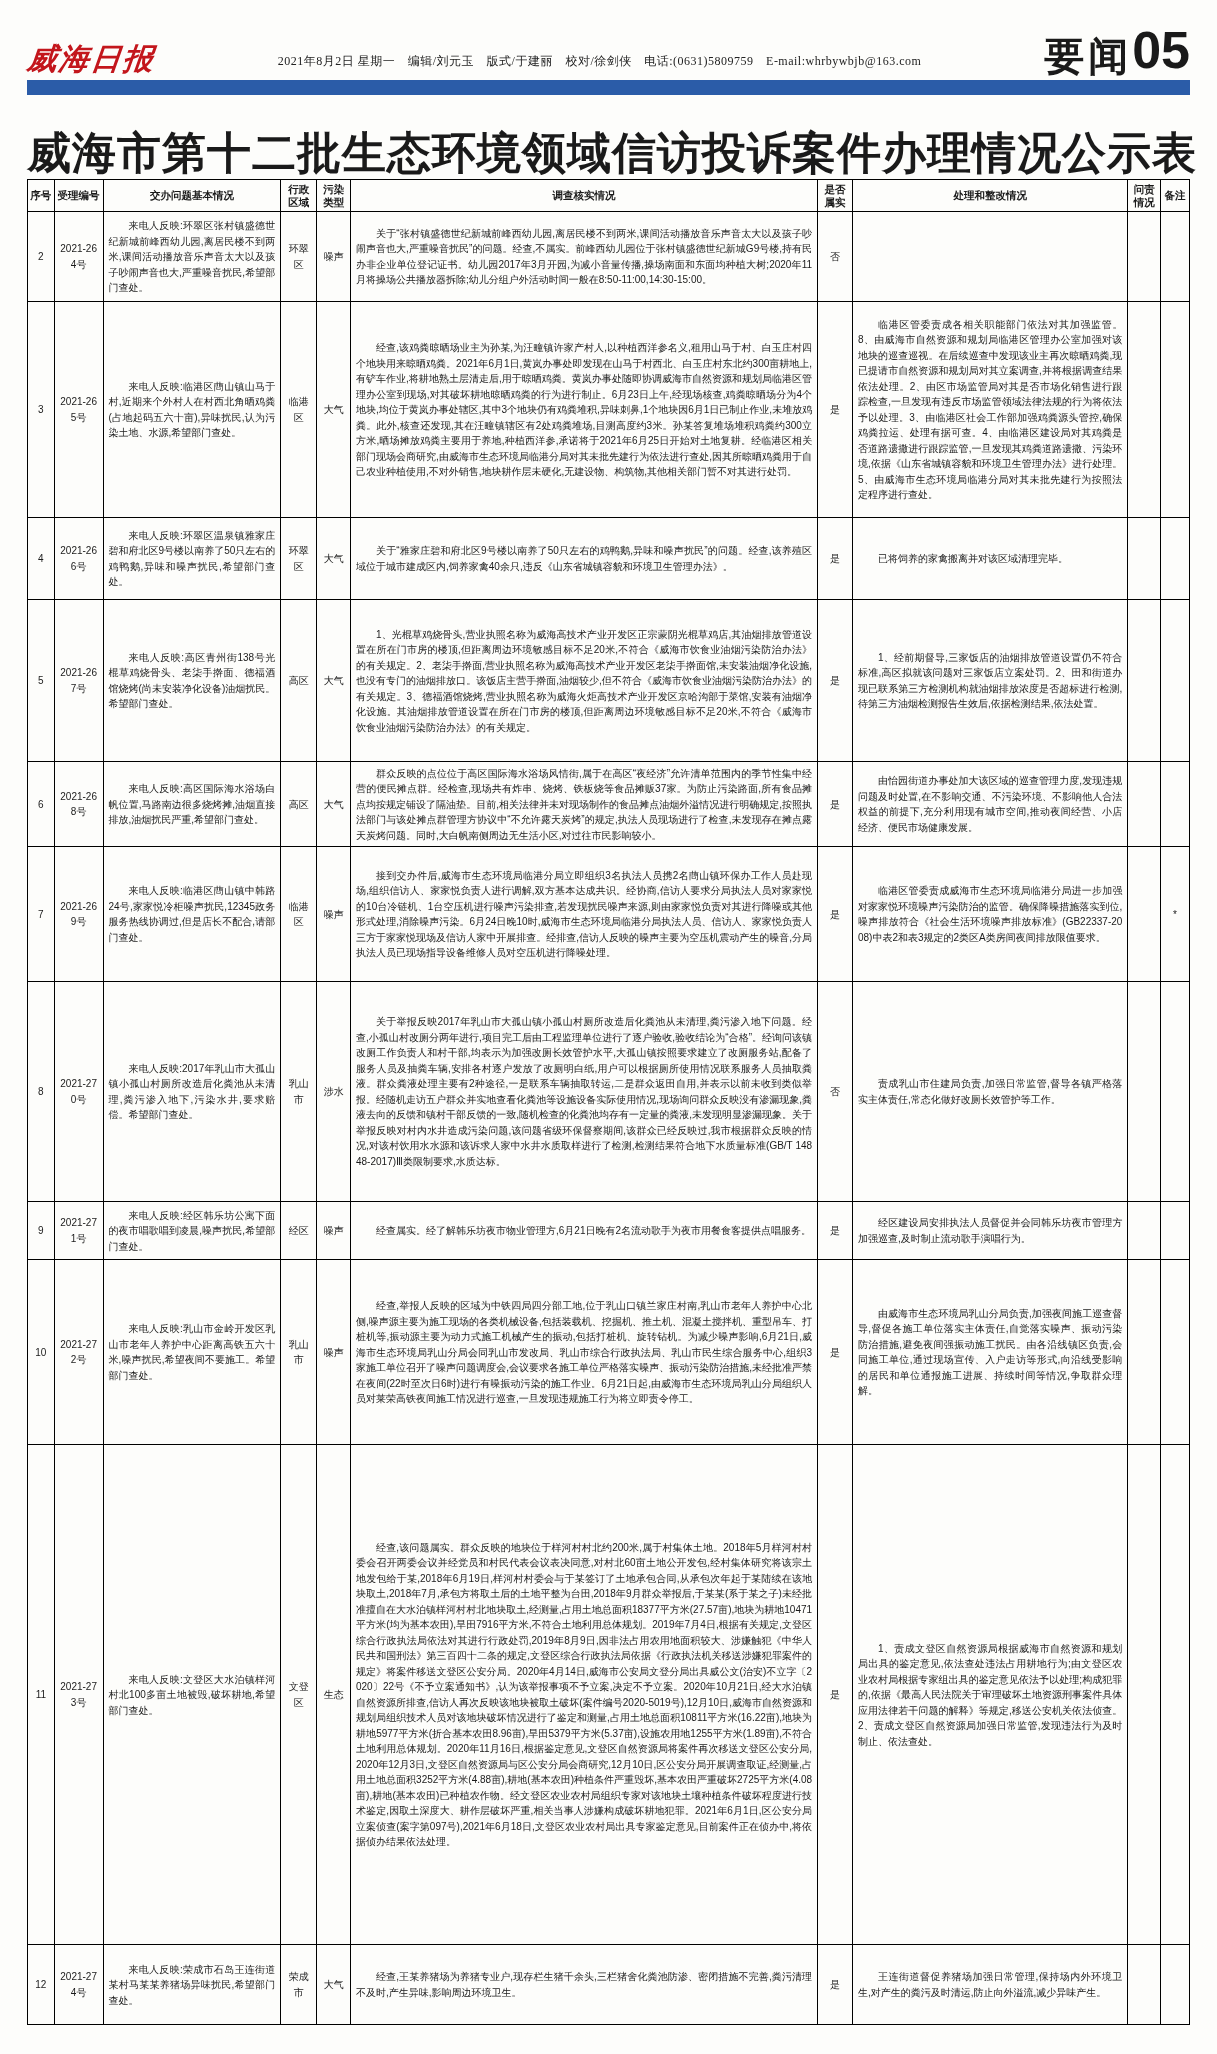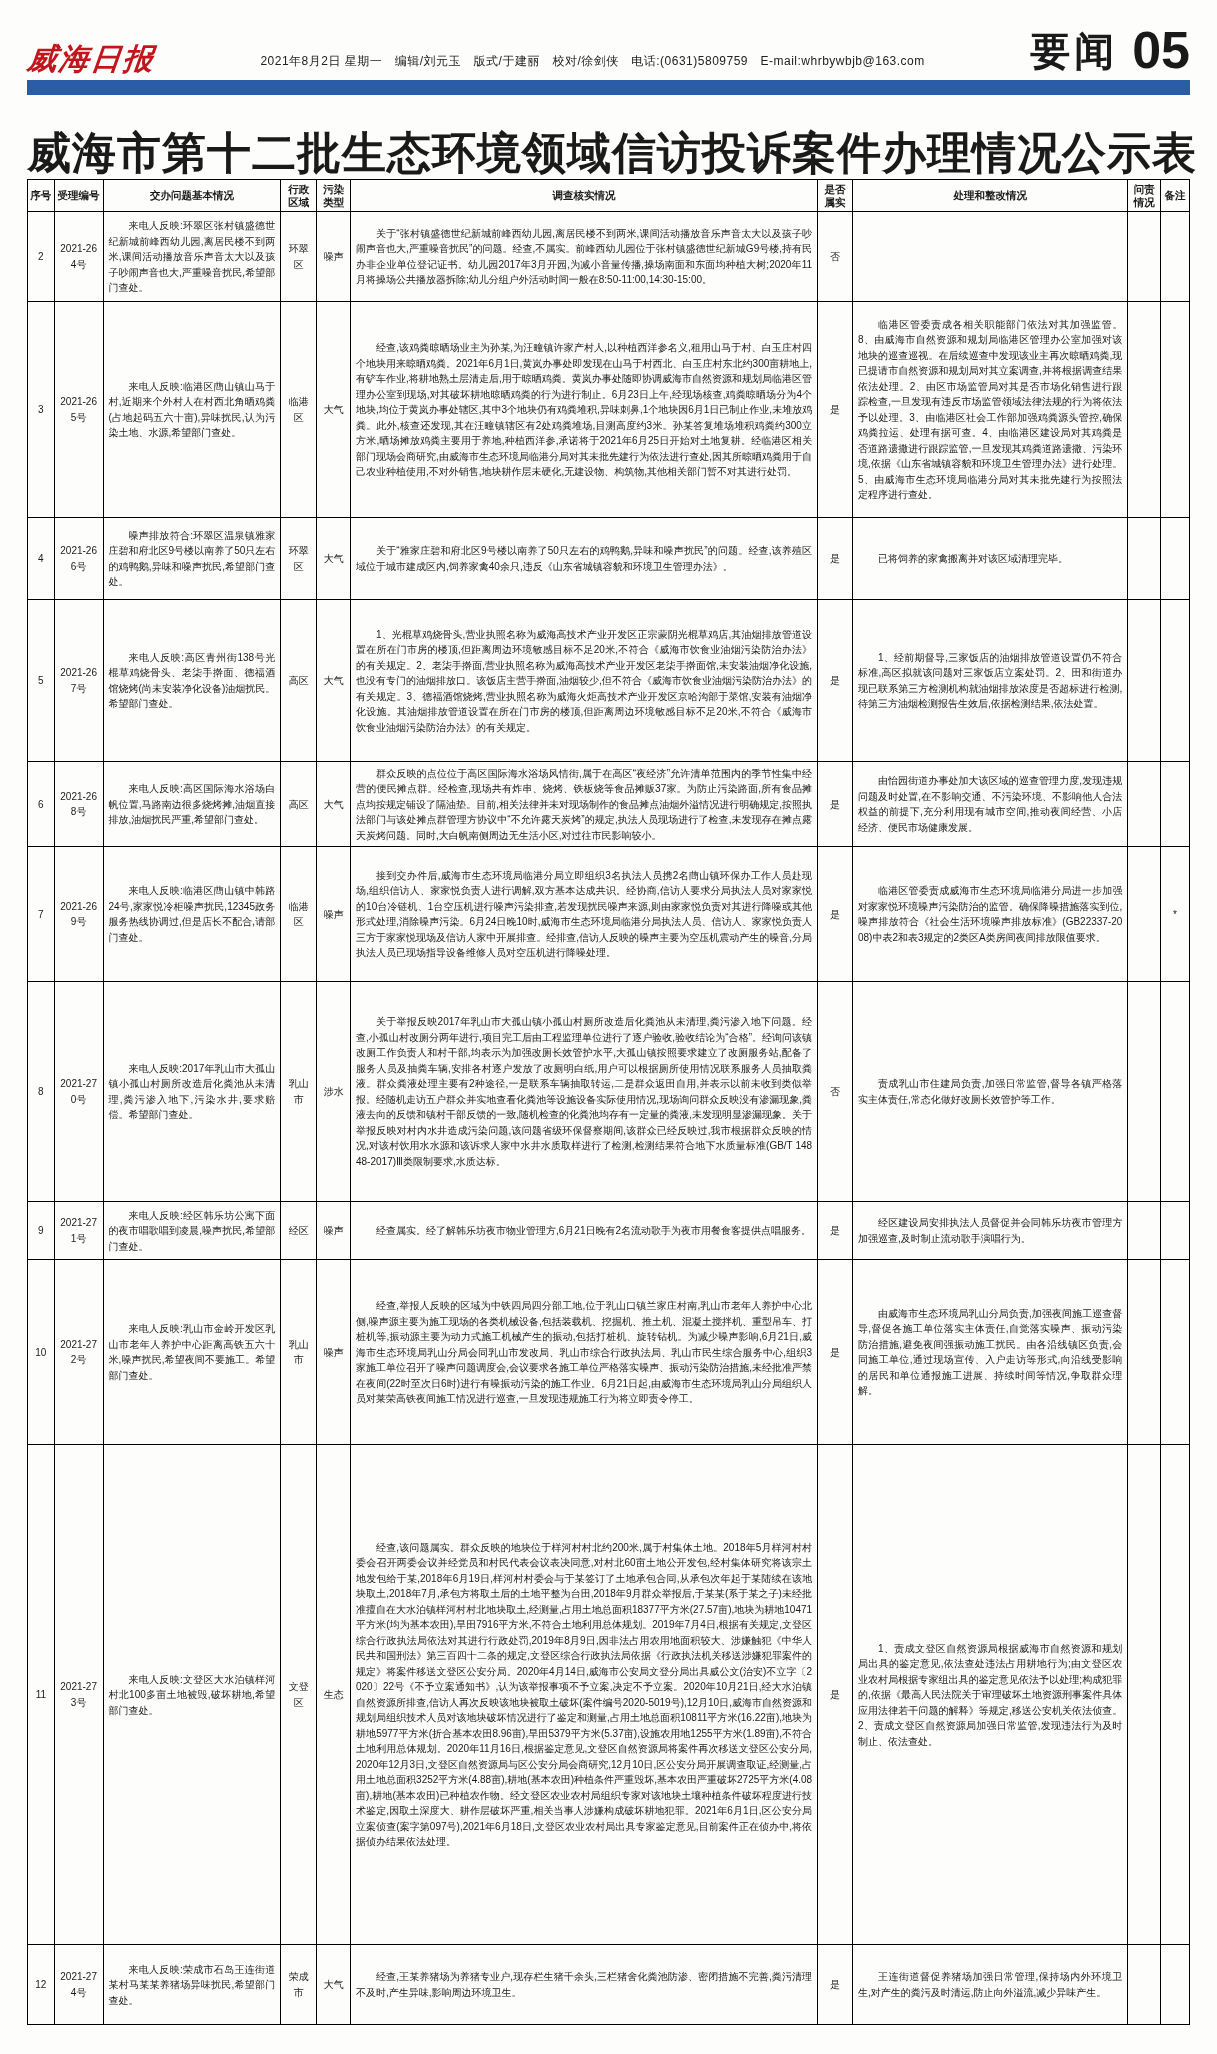--- a/index.html
+++ b/index.html
@@ -23,22 +23,23 @@
     letter-spacing:2px;line-height:1;
     transform:skewX(-6deg);
     white-space:nowrap;
   }
   .pubinfo{
     flex:1;text-align:center;
     font-size:12px;color:#222;
     letter-spacing:.5px;
     padding:0 8px 4px 8px;
     white-space:nowrap;
-  }
-  .section-block{display:flex;align-items:center;gap:14px;white-space:nowrap;}
+    font-family:Liberation Serif, serif;
+  }
+  .section-block{display:flex;align-items:flex-end;gap:0;white-space:nowrap;}
   .section-title{font-size:40px;font-weight:900;letter-spacing:4px;line-height:.9;}
   .page-no{font-size:52px;font-weight:700;line-height:.9;}
   .blue-bar{height:15px;background:#2b5ca8;margin-top:6px;}
   
   .headline{
     margin:34px 0 2px 0;
     font-size:44px;font-weight:900;
     letter-spacing:1px;
     text-align:justify;text-align-last:justify;
     line-height:1.1;
@@ -132,21 +133,21 @@
     <td class="center">大气</td>
     <td class="body-text">经查,该鸡粪晾晒场业主为孙某,为汪疃镇许家产村人,以种植西洋参名义,租用山马于村、白玉庄村四个地块用来晾晒鸡粪。2021年6月1日,黄岚办事处即发现在山马于村西北、白玉庄村东北约300亩耕地上,有铲车作业,将耕地熟土层清走后,用于晾晒鸡粪。黄岚办事处随即协调威海市自然资源和规划局临港区管理办公室到现场,对其破坏耕地晾晒鸡粪的行为进行制止。6月23日上午,经现场核查,鸡粪晾晒场分为4个地块,均位于黄岚办事处辖区,其中3个地块仍有鸡粪堆积,异味刺鼻,1个地块因6月1日已制止作业,未堆放鸡粪。此外,核查还发现,其在汪疃镇辖区有2处鸡粪堆场,目测高度约3米。孙某答复堆场堆积鸡粪约300立方米,晒场摊放鸡粪主要用于养地,种植西洋参,承诺将于2021年6月25日开始对土地复耕。经临港区相关部门现场会商研究,由威海市生态环境局临港分局对其未批先建行为依法进行查处,因其所晾晒鸡粪用于自己农业种植使用,不对外销售,地块耕作层未硬化,无建设物、构筑物,其他相关部门暂不对其进行处罚。</td>
     <td class="center">是</td>
     <td class="body-text">临港区管委责成各相关职能部门依法对其加强监管。8、由威海市自然资源和规划局临港区管理办公室加强对该地块的巡查巡视。在后续巡查中发现该业主再次晾晒鸡粪,现已提请市自然资源和规划局对其立案调查,并将根据调查结果依法处理。2、由区市场监管局对其是否市场化销售进行跟踪检查,一旦发现有违反市场监管领域法律法规的行为将依法予以处理。3、由临港区社会工作部加强鸡粪源头管控,确保鸡粪拉运、处理有据可查。4、由临港区建设局对其鸡粪是否道路遗撒进行跟踪监管,一旦发现其鸡粪道路遗撒、污染环境,依据《山东省城镇容貌和环境卫生管理办法》进行处理。5、由威海市生态环境局临港分局对其未批先建行为按照法定程序进行查处。</td>
     <td class="center"></td>
     <td class="center"></td>
   </tr>
         <tr style="height: 82px;">
     <td class="center">4</td>
     <td class="center">2021-266号</td>
-    <td class="body-text">噪声排放符合:环翠区温泉镇雅家庄碧和府北区9号楼以南养了50只左右的鸡鸭鹅,异味和噪声扰民,希望部门查处。</td>
+    <td class="body-text">来电人反映:环翠区温泉镇雅家庄碧和府北区9号楼以南养了50只左右的鸡鸭鹅,异味和噪声扰民,希望部门查处。</td>
     <td class="center">环翠区</td>
     <td class="center">大气</td>
     <td class="body-text">关于“雅家庄碧和府北区9号楼以南养了50只左右的鸡鸭鹅,异味和噪声扰民”的问题。经查,该养殖区域位于城市建成区内,饲养家禽40余只,违反《山东省城镇容貌和环境卫生管理办法》。</td>
     <td class="center">是</td>
     <td class="body-text">已将饲养的家禽搬离并对该区域清理完毕。</td>
     <td class="center"></td>
     <td class="center"></td>
   </tr>
         <tr style="height: 162px;">
     <td class="center">5</td>

